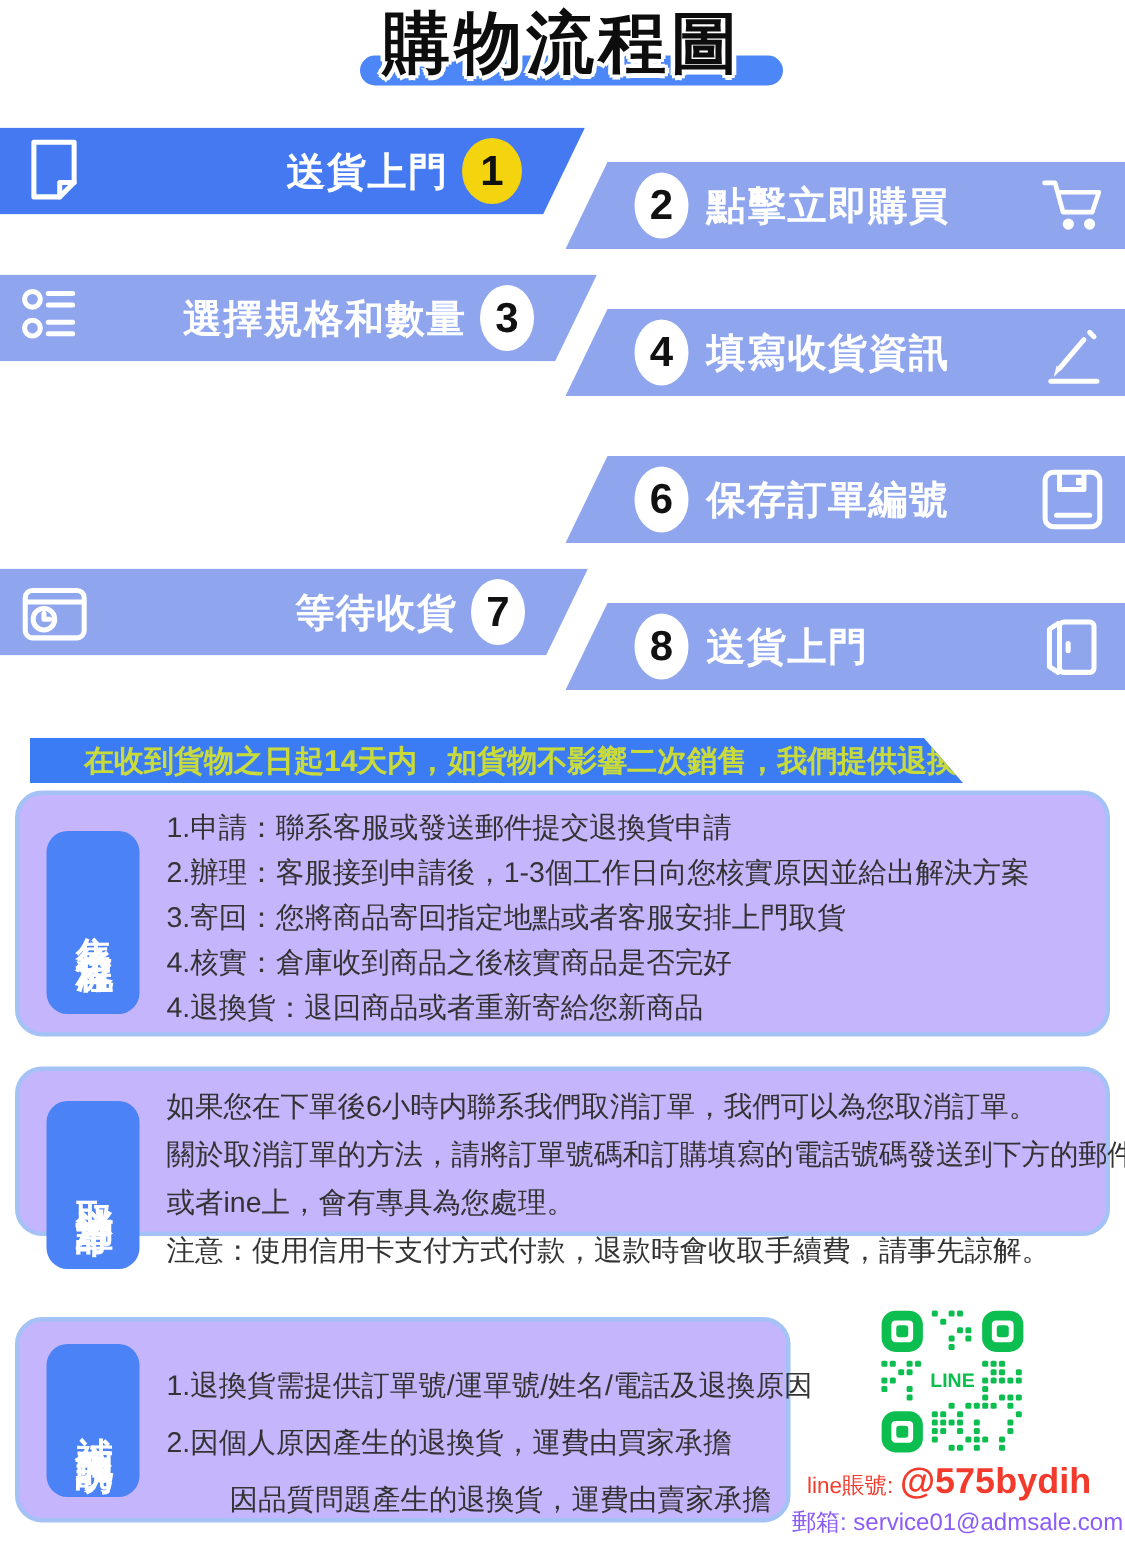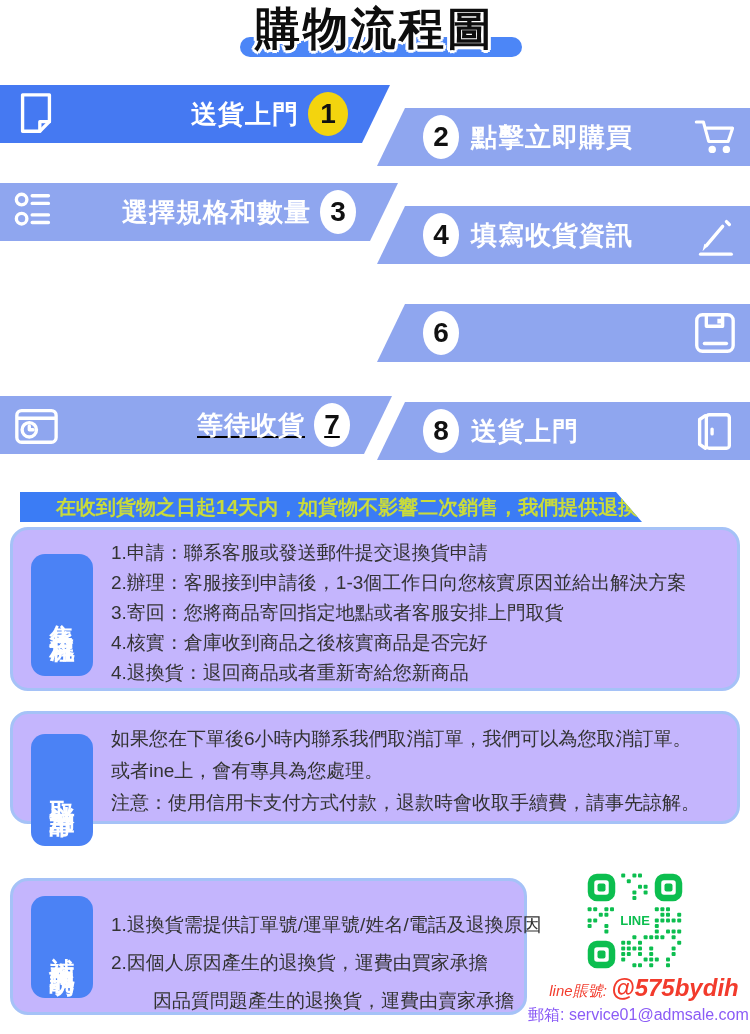--- a/index.html
+++ b/index.html
@@ -21,21 +21,21 @@
     justify-content:flex-end;padding-right:42px;box-sizing:border-box;}
   .bar.left.dark{background:#4579F2;}
   .bar.right{background:#8FA6EF;clip-path:polygon(28px 0,100% 0,100% 100%,0 100%);
     justify-content:flex-start;padding-left:46px;box-sizing:border-box;}
   .r1{top:85px;left:0;width:390px;}
   .r2{top:108px;left:377px;width:373px;}
   .r3{top:183px;left:0;width:398px;}
   .r4{top:206px;left:377px;width:373px;}
   .r5{top:281px;left:0;width:402px;}
   .r6{top:304px;left:377px;width:373px;}
-  .r7{top:396px;left:0;width:392px;text-decoration:underline;}
+  .r7{top:379px;left:0;width:392px;}
   .r8{top:402px;left:377px;width:373px;}
   .step-label{color:#fff;font-size:26px;font-weight:bold;letter-spacing:1px;white-space:nowrap;}
   .badge{width:36px;height:44px;border-radius:50%;background:#fff;color:#111;
     display:flex;align-items:center;justify-content:center;
     font-size:28px;font-weight:bold;flex:0 0 auto;}
   .bar.left .badge{margin-left:9px;}
   .bar.right .badge{margin-right:12px;}
   .badge.yellow{background:#F3D40E;width:40px;}
   .icon{position:absolute;top:50%;transform:translateY(-50%);width:46px;height:46px;}
   .bar.left .icon{left:13px;}
@@ -61,22 +61,22 @@
   .card3 .pill{top:15px;height:102px;}
   .card-lines{position:absolute;left:98px;right:10px;color:#333;}
   .card1 .card-lines{top:8px;font-size:19px;line-height:30px;}
   .card2 .card-lines{top:9px;font-size:19px;line-height:32px;}
   .card3 .card-lines{top:25px;font-size:19px;line-height:38px;}
   .card-lines div{white-space:nowrap;}
   .card-lines .indent{padding-left:19px;text-align:right;}
   
   .qr{position:absolute;left:585px;top:871px;width:100px;height:100px;}
   .qr svg{width:100%;height:100%;display:block;}
-  .contact-line1{position:absolute;left:538px;top:974px;width:212px;text-align:center;
-    color:#F23B2C;white-space:nowrap;font-style:italic;}
+  .contact-line1{position:absolute;left:538px;top:974px;width:212px;text-align:left;
+    color:#F23B2C;white-space:nowrap;}
   .contact-line1 .lbl{font-size:15px;}
   .contact-line1 .val{font-size:24px;font-weight:bold;}
   .contact-line2{position:absolute;left:528px;top:1005px;width:222px;text-align:left;
     color:#8b5cf6;font-size:16px;white-space:nowrap;}
   .s{stroke:#fff;stroke-width:3.5;fill:none;stroke-linecap:round;stroke-linejoin:round;}
   .sf{fill:#fff;stroke:none;}
 </style>
 </head>
 <body>
 
@@ -131,20 +131,21 @@
           <path class="s" stroke-width="8" d="M37 10 L40 13"></path>
           <path class="sf" d="M12 41 L17 36 L14 33 Z"></path>
           <path class="s" stroke-width="3.5" d="M10 44 H42"></path>
         </svg>
     </span>
   </div>
 
 
   <div class="bar right r6">
     <span class="badge">6</span>
+    <span class="step-label">保存訂單編號</span>
     <span class="icon">
       <svg viewBox="0 0 48 48">
           <rect class="s" x="6" y="5" width="38" height="38" rx="6"></rect>
       <path class="s" stroke-width="3" d="M16 6 V17 H33 V6"></path>
           <path class="sf" d="M27.5 9 h4 v5 h-4 z"></path>
           <path class="s" d="M14 35 H37"></path>
         </svg>
     </span>
   </div>
 
@@ -189,20 +190,21 @@
       <div>4.退換貨：退回商品或者重新寄給您新商品</div>
     </div>
   </div>
 
   <div class="card card2">
     <div class="pill">
       <span>取消訂單</span>
     </div>
     <div class="card-lines">
       <div>如果您在下單後6小時内聯系我們取消訂單，我們可以為您取消訂單。</div>
+      <div>關於取消訂單的方法，請將訂單號碼和訂購填寫的電話號碼發送到下方的郵件</div>
       <div>或者ine上，會有專具為您處理。</div>
       <div>注意：使用信用卡支付方式付款，退款時會收取手續費，請事先諒解。</div>
     </div>
   </div>
 
   <div class="card card3">
     <div class="pill">
       <span>補充說明</span>
     </div>
     <div class="card-lines">

